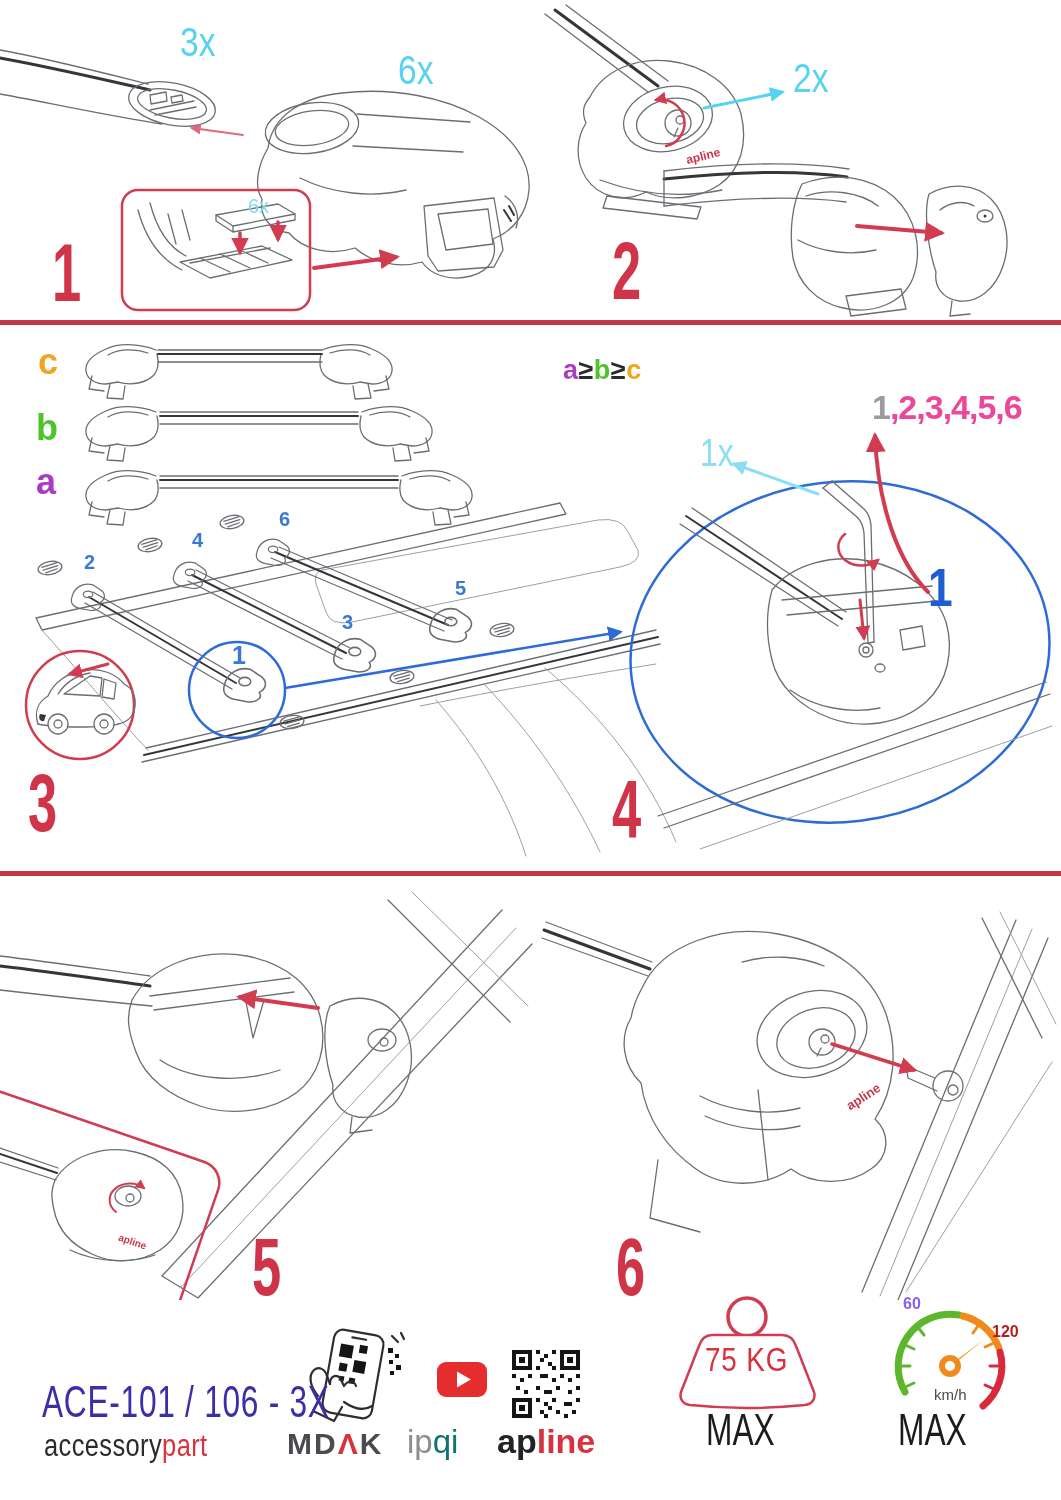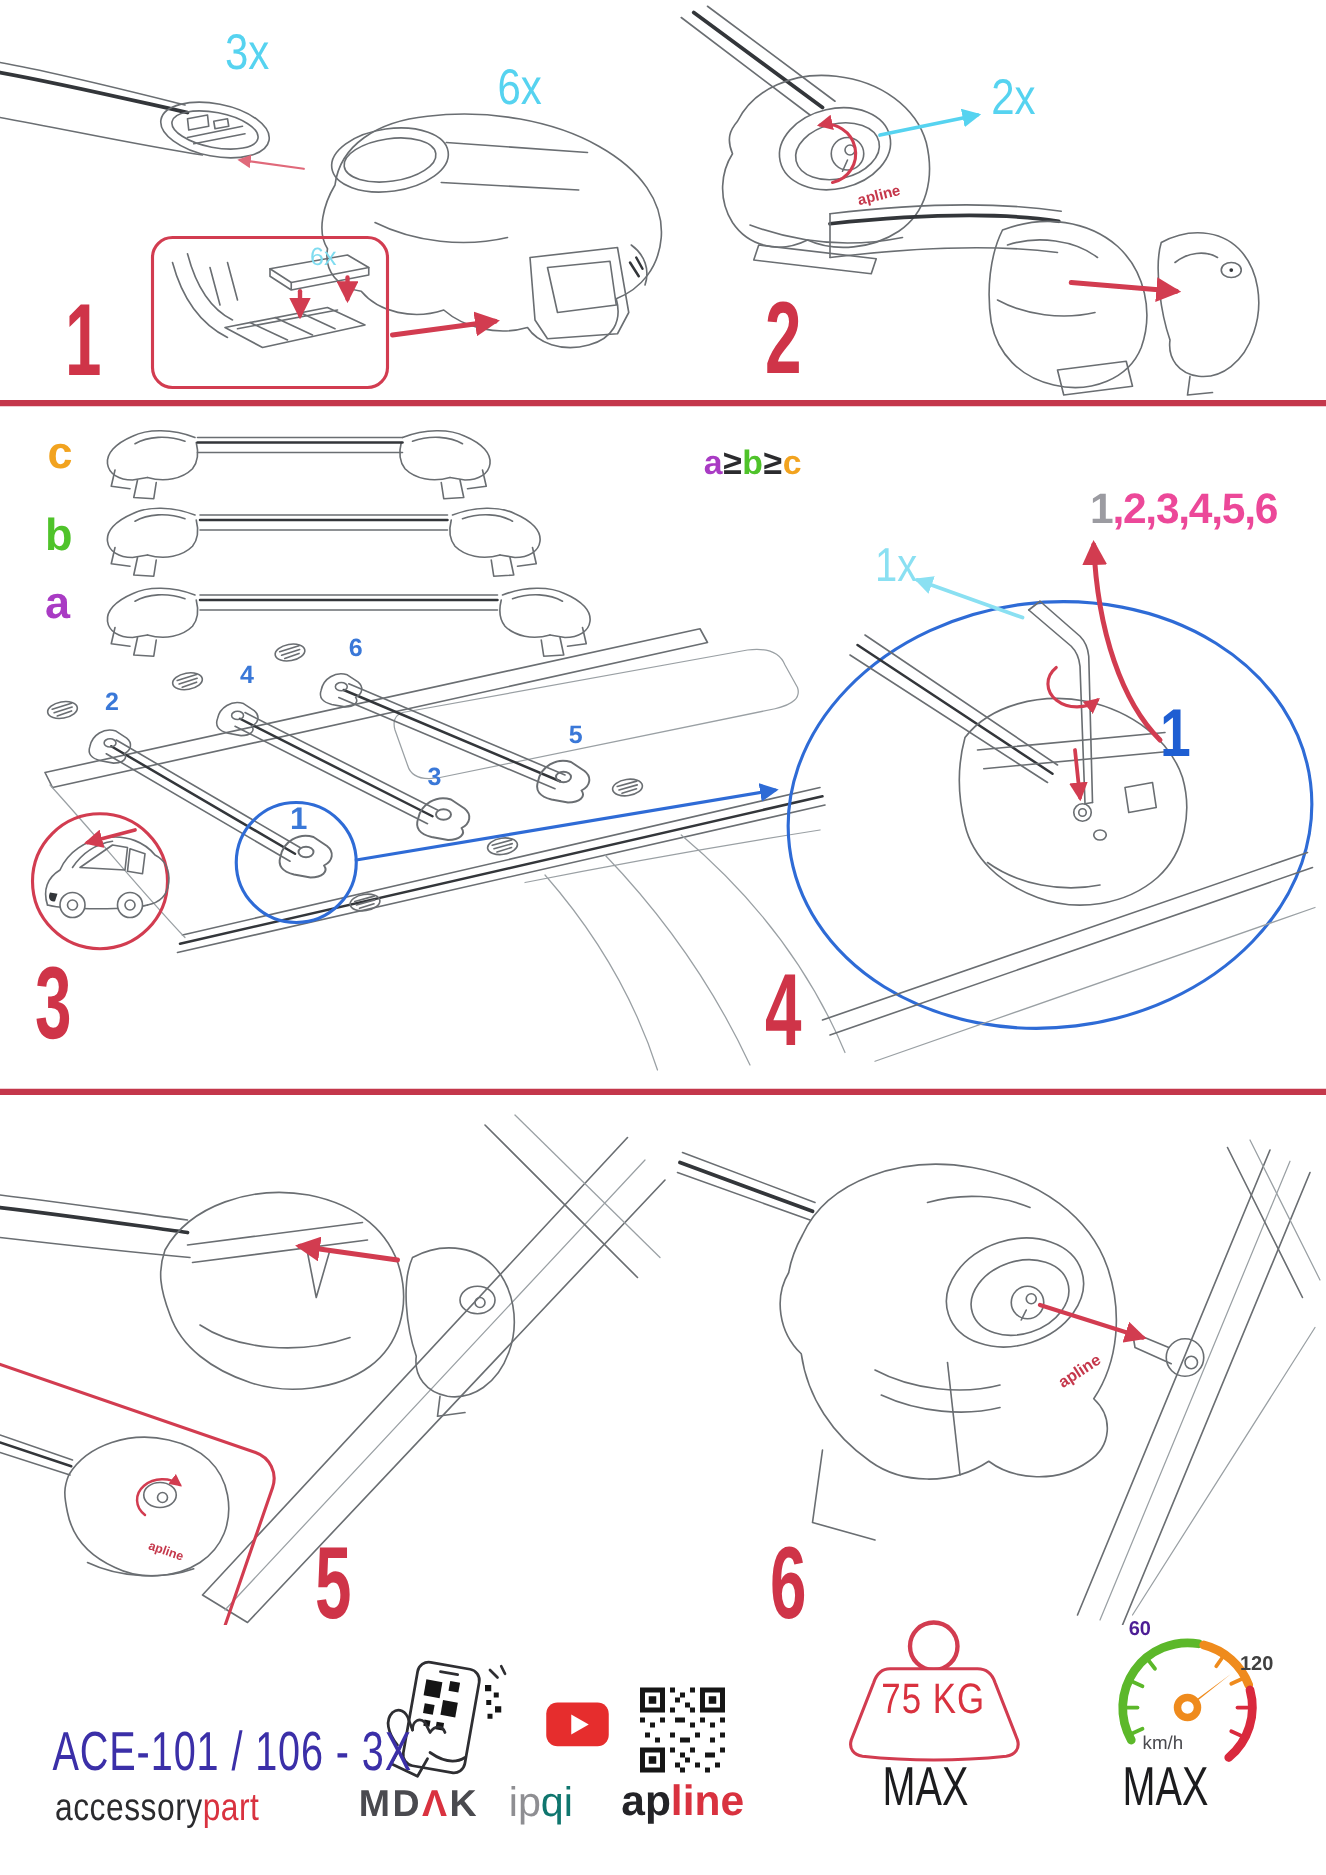--- a/index.html
+++ b/index.html
@@ -24,22 +24,22 @@
   .brand{font-size:31px;font-weight:400;letter-spacing:0.5px;line-height:0.9;}
   .brand .blk{color:#2b2b2e;} .brand .red{color:#d9323f;}
   .mdak{font-size:30px;font-weight:bold;letter-spacing:2px;color:#4a4a4f;line-height:0.9;text-align:right;}
   .mdak .red{color:#d9323f;}
   .ipqi{font-size:33px;font-weight:400;color:#8e8e92;line-height:0.9;}
   .ipqi .red{color:#0f766e;}
   .apline{font-size:34px;font-weight:600;color:#232327;line-height:0.9;}
   .apline .red{color:#d9323f;}
   .kgval{font-size:34px;color:#d9323f;font-weight:400;letter-spacing:1px;line-height:0.9;}
   .maxlbl{font-size:44px;color:#1c1c1e;font-weight:400;line-height:0.9;}
-  .spd60{font-size:16px;font-weight:bold;color:#4c1d95;line-height:0.8;}
-  .spd120{font-size:16px;font-weight:bold;color:#404040;line-height:0.8;}
+  .spd60{font-size:16px;font-weight:bold;color:#8b5cf6;line-height:0.8;}
+  .spd120{font-size:16px;font-weight:bold;color:#b91c1c;line-height:0.8;}
   .kmh{font-size:15px;color:#4a4a4f;line-height:0.8;}
   .divider{position:absolute;left:0;width:1061px;height:5px;background:#c4374b;}
   svg{position:absolute;left:0;}
   .ln{fill:none;stroke:#6a6e72;stroke-width:1.3;stroke-linecap:round;stroke-linejoin:round;}
   .lt{fill:none;stroke:#9aa0a4;stroke-width:1;stroke-linecap:round;}
   .dk{fill:none;stroke:#33363a;stroke-width:3;stroke-linecap:round;}
   .dk2{fill:none;stroke:#33363a;stroke-width:2;stroke-linecap:round;}
   .redln{fill:none;stroke:#d23c50;stroke-linecap:round;stroke-linejoin:round;}
   .blueln{fill:none;stroke:#2e6bd6;stroke-linecap:round;}
   .arrR{fill:none;stroke:#d23c50;stroke-linecap:round;}
@@ -479,16 +479,16 @@
   <div class="abs ipqi" style="left:407px;top:1427px">
     <span>ip</span><span class="red">qi</span>
   </div>
   <div class="abs apline" style="left:497px;top:1426px">
     <span>ap</span><span class="red">line</span>
   </div>
   <div class="abs kgval cond8" style="left:705px;top:1344px">75 KG</div>
   <div class="abs maxlbl cond" style="left:706px;top:1410px">MAX</div>
   <div class="abs spd60" style="left:903px;top:1298px">60</div>
   <div class="abs spd120" style="left:992px;top:1326px">120</div>
-  <div class="abs kmh" style="left:914px;top:1389px">km/h</div>
+  <div class="abs kmh" style="left:934px;top:1389px">km/h</div>
   <div class="abs maxlbl cond" style="left:898px;top:1410px">MAX</div>
 
 </div>
 
 </body></html>

